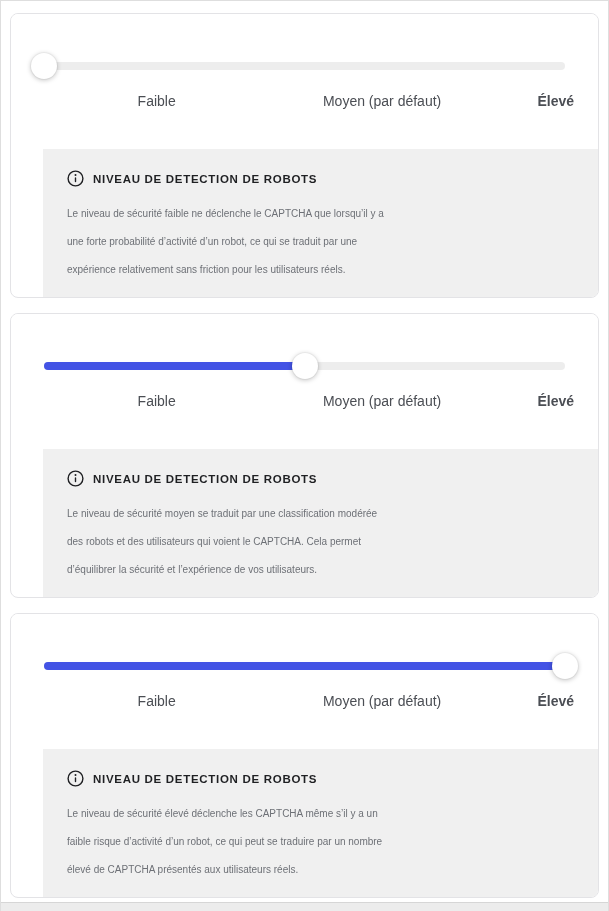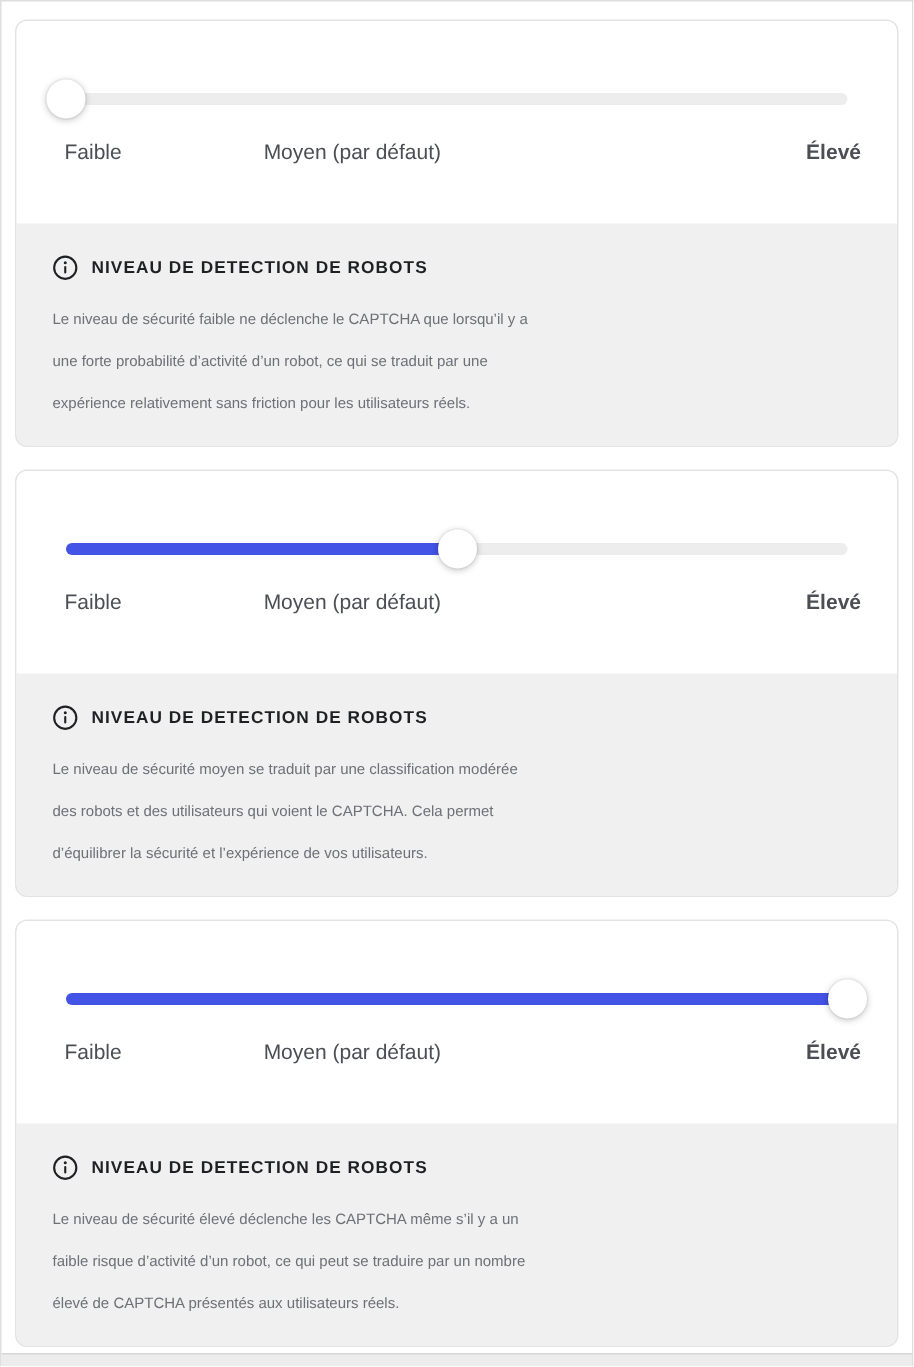--- a/index.html
+++ b/index.html
@@ -20,26 +20,27 @@
   .thumb {
     position:absolute; top:50%; left:0; width:26px; height:26px;
     background:#fff; border-radius:50%;
     transform:translate(-50%,-50%);
     box-shadow:0 1px 5px rgba(0,0,0,.25), 0 0 0 1px rgba(0,0,0,.03);
   }
   .labels-row {
     display:flex; margin-top:23px; padding-left:8px;
     font-size:14px; color:#4b4e54; line-height:17px;
   }
-  .labels-row .lmin { flex:1; text-align:left; }
-  .labels-row .lmid { flex:2; text-align:left; }
+  .labels-row .lmin { flex:1; text-align:right; }
+  .labels-row .lmid { flex:2; text-align:right; }
   .labels-row .lmax { flex:1; text-align:right;font-weight:bold; }
   .info-section {
     box-sizing:border-box; height:148px; padding:21px 24px 0;
     background:#f0f0f0;
+    margin-left:32px;
   }
   .info-header { display:flex; align-items:center; gap:9px; height:17px; }
   .info-icon { width:17px; height:17px; flex:0 0 auto; display:block; }
   .info-title {
     font-size:11.5px; font-weight:bold; letter-spacing:.7px;
     color:#1f2023;
   }
   .info-body {
     margin-top:13px; font-size:10px; line-height:28px; color:#6d7076;
   }

